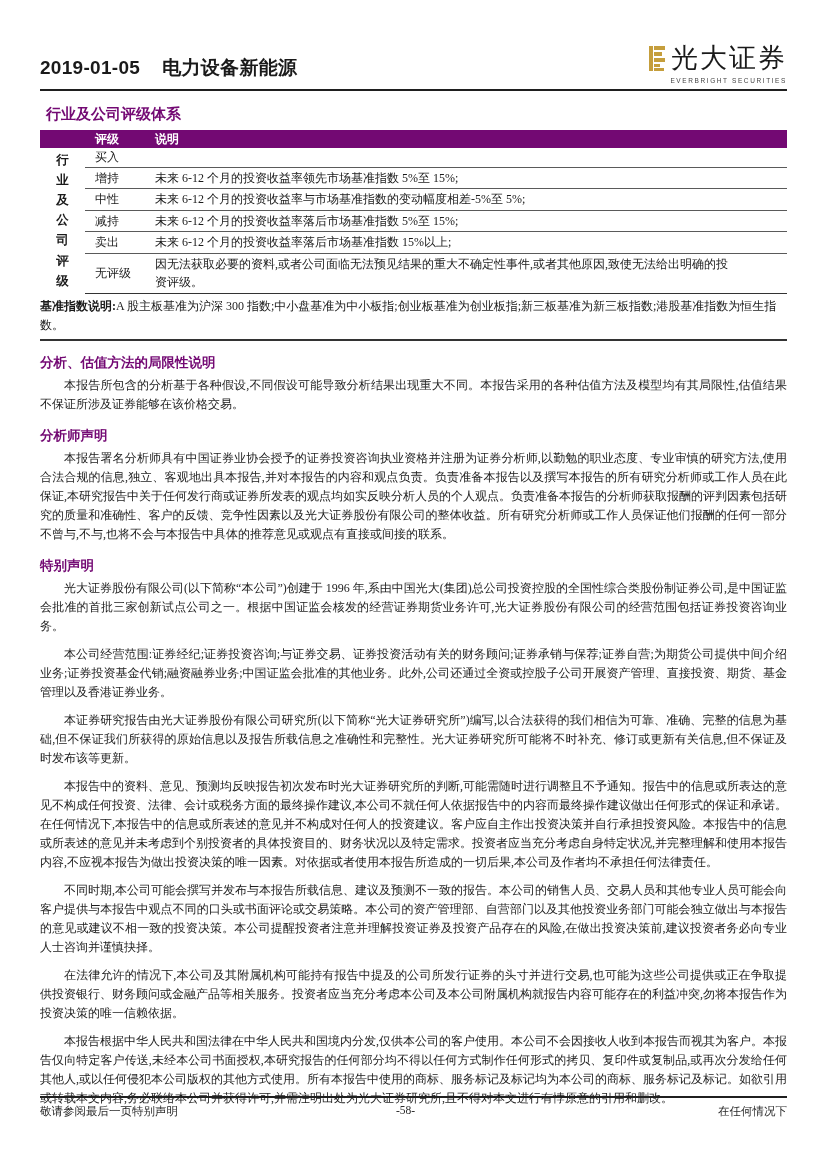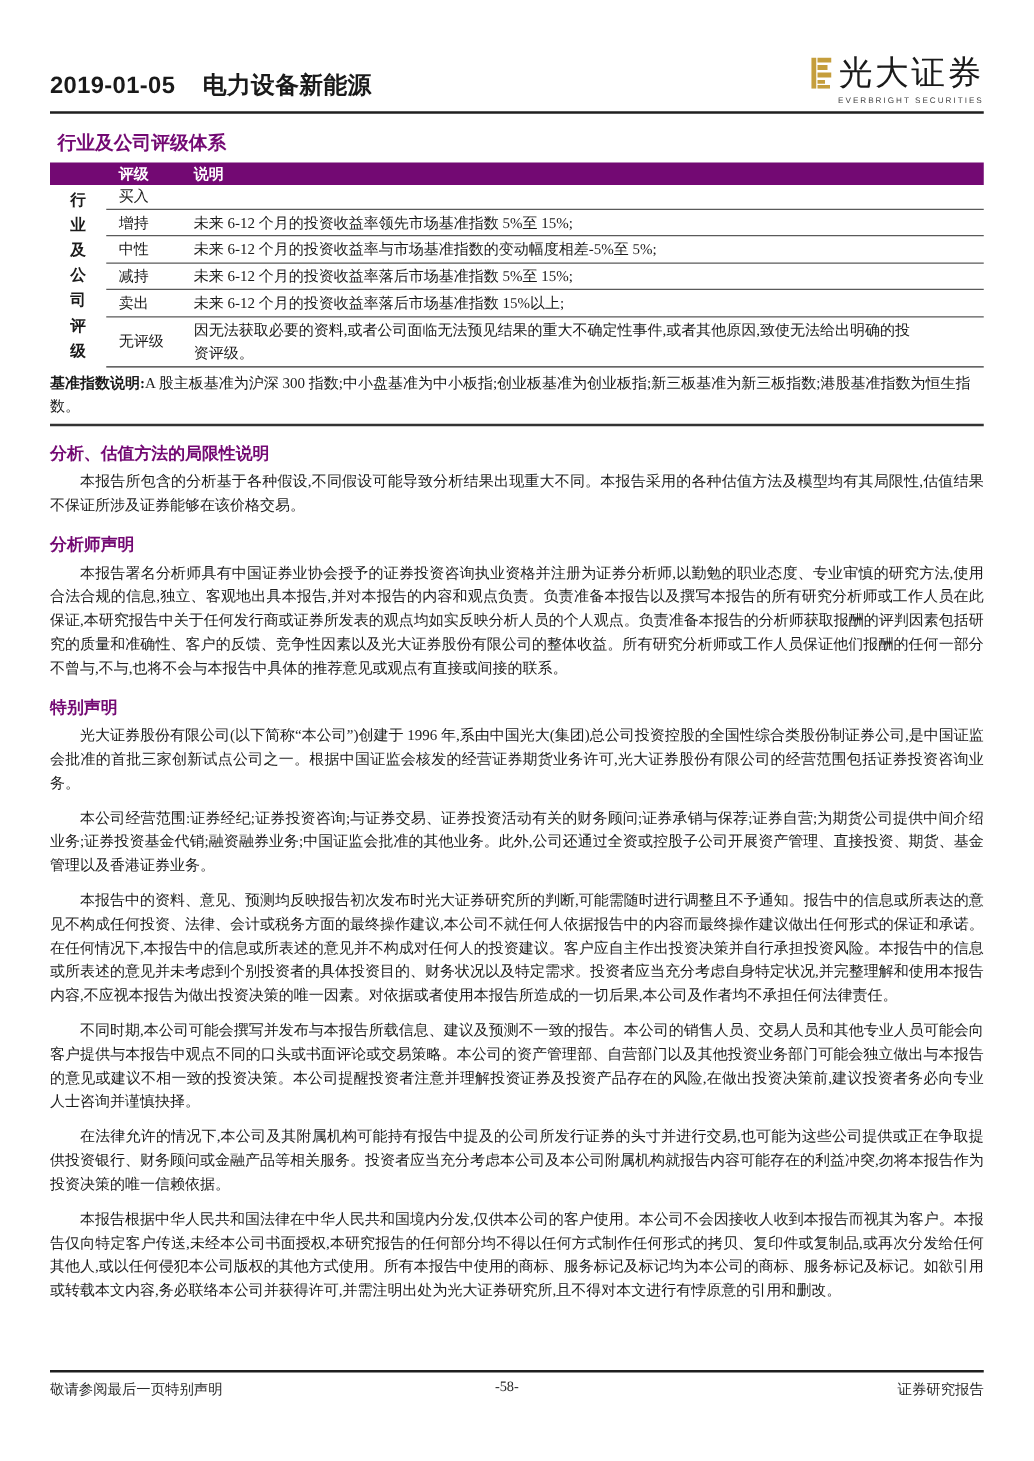--- a/index.html
+++ b/index.html
@@ -245,28 +245,29 @@
     <div class="paras">
             <p>本报告署名分析师具有中国证券业协会授予的证券投资咨询执业资格并注册为证券分析师,以勤勉的职业态度、专业审慎的研究方法,使用合法合规的信息,独立、客观地出具本报告,并对本报告的内容和观点负责。负责准备本报告以及撰写本报告的所有研究分析师或工作人员在此保证,本研究报告中关于任何发行商或证券所发表的观点均如实反映分析人员的个人观点。负责准备本报告的分析师获取报酬的评判因素包括研究的质量和准确性、客户的反馈、竞争性因素以及光大证券股份有限公司的整体收益。所有研究分析师或工作人员保证他们报酬的任何一部分不曾与,不与,也将不会与本报告中具体的推荐意见或观点有直接或间接的联系。</p>
           </div>
   </div>
 
   <div class="section">
     <h3>特别声明</h3>
     <div class="paras">
             <p>光大证券股份有限公司(以下简称“本公司”)创建于 1996 年,系由中国光大(集团)总公司投资控股的全国性综合类股份制证券公司,是中国证监会批准的首批三家创新试点公司之一。根据中国证监会核发的经营证券期货业务许可,光大证券股份有限公司的经营范围包括证券投资咨询业务。</p>
             <p>本公司经营范围:证券经纪;证券投资咨询;与证券交易、证券投资活动有关的财务顾问;证券承销与保荐;证券自营;为期货公司提供中间介绍业务;证券投资基金代销;融资融券业务;中国证监会批准的其他业务。此外,公司还通过全资或控股子公司开展资产管理、直接投资、期货、基金管理以及香港证券业务。</p>
+            <p>本证券研究报告由光大证券股份有限公司研究所(以下简称“光大证券研究所”)编写,以合法获得的我们相信为可靠、准确、完整的信息为基础,但不保证我们所获得的原始信息以及报告所载信息之准确性和完整性。光大证券研究所可能将不时补充、修订或更新有关信息,但不保证及时发布该等更新。</p>
             <p>本报告中的资料、意见、预测均反映报告初次发布时光大证券研究所的判断,可能需随时进行调整且不予通知。报告中的信息或所表达的意见不构成任何投资、法律、会计或税务方面的最终操作建议,本公司不就任何人依据报告中的内容而最终操作建议做出任何形式的保证和承诺。在任何情况下,本报告中的信息或所表述的意见并不构成对任何人的投资建议。客户应自主作出投资决策并自行承担投资风险。本报告中的信息或所表述的意见并未考虑到个别投资者的具体投资目的、财务状况以及特定需求。投资者应当充分考虑自身特定状况,并完整理解和使用本报告内容,不应视本报告为做出投资决策的唯一因素。对依据或者使用本报告所造成的一切后果,本公司及作者均不承担任何法律责任。</p>
             <p>不同时期,本公司可能会撰写并发布与本报告所载信息、建议及预测不一致的报告。本公司的销售人员、交易人员和其他专业人员可能会向客户提供与本报告中观点不同的口头或书面评论或交易策略。本公司的资产管理部、自营部门以及其他投资业务部门可能会独立做出与本报告的意见或建议不相一致的投资决策。本公司提醒投资者注意并理解投资证券及投资产品存在的风险,在做出投资决策前,建议投资者务必向专业人士咨询并谨慎抉择。</p>
             <p>在法律允许的情况下,本公司及其附属机构可能持有报告中提及的公司所发行证券的头寸并进行交易,也可能为这些公司提供或正在争取提供投资银行、财务顾问或金融产品等相关服务。投资者应当充分考虑本公司及本公司附属机构就报告内容可能存在的利益冲突,勿将本报告作为投资决策的唯一信赖依据。</p>
             <p>本报告根据中华人民共和国法律在中华人民共和国境内分发,仅供本公司的客户使用。本公司不会因接收人收到本报告而视其为客户。本报告仅向特定客户传送,未经本公司书面授权,本研究报告的任何部分均不得以任何方式制作任何形式的拷贝、复印件或复制品,或再次分发给任何其他人,或以任何侵犯本公司版权的其他方式使用。所有本报告中使用的商标、服务标记及标记均为本公司的商标、服务标记及标记。如欲引用或转载本文内容,务必联络本公司并获得许可,并需注明出处为光大证券研究所,且不得对本文进行有悖原意的引用和删改。</p>
           </div>
   </div>
 </div>
   </div>
 
   <div class="footer">
     <span class="center">-58-</span>
     <span class="left">敬请参阅最后一页特别声明</span>
-    <span class="right">证券研究报告</span>
+    <span class="right">在任何情况下</span>
   </div>
 
 </div>
 
 </body></html>

